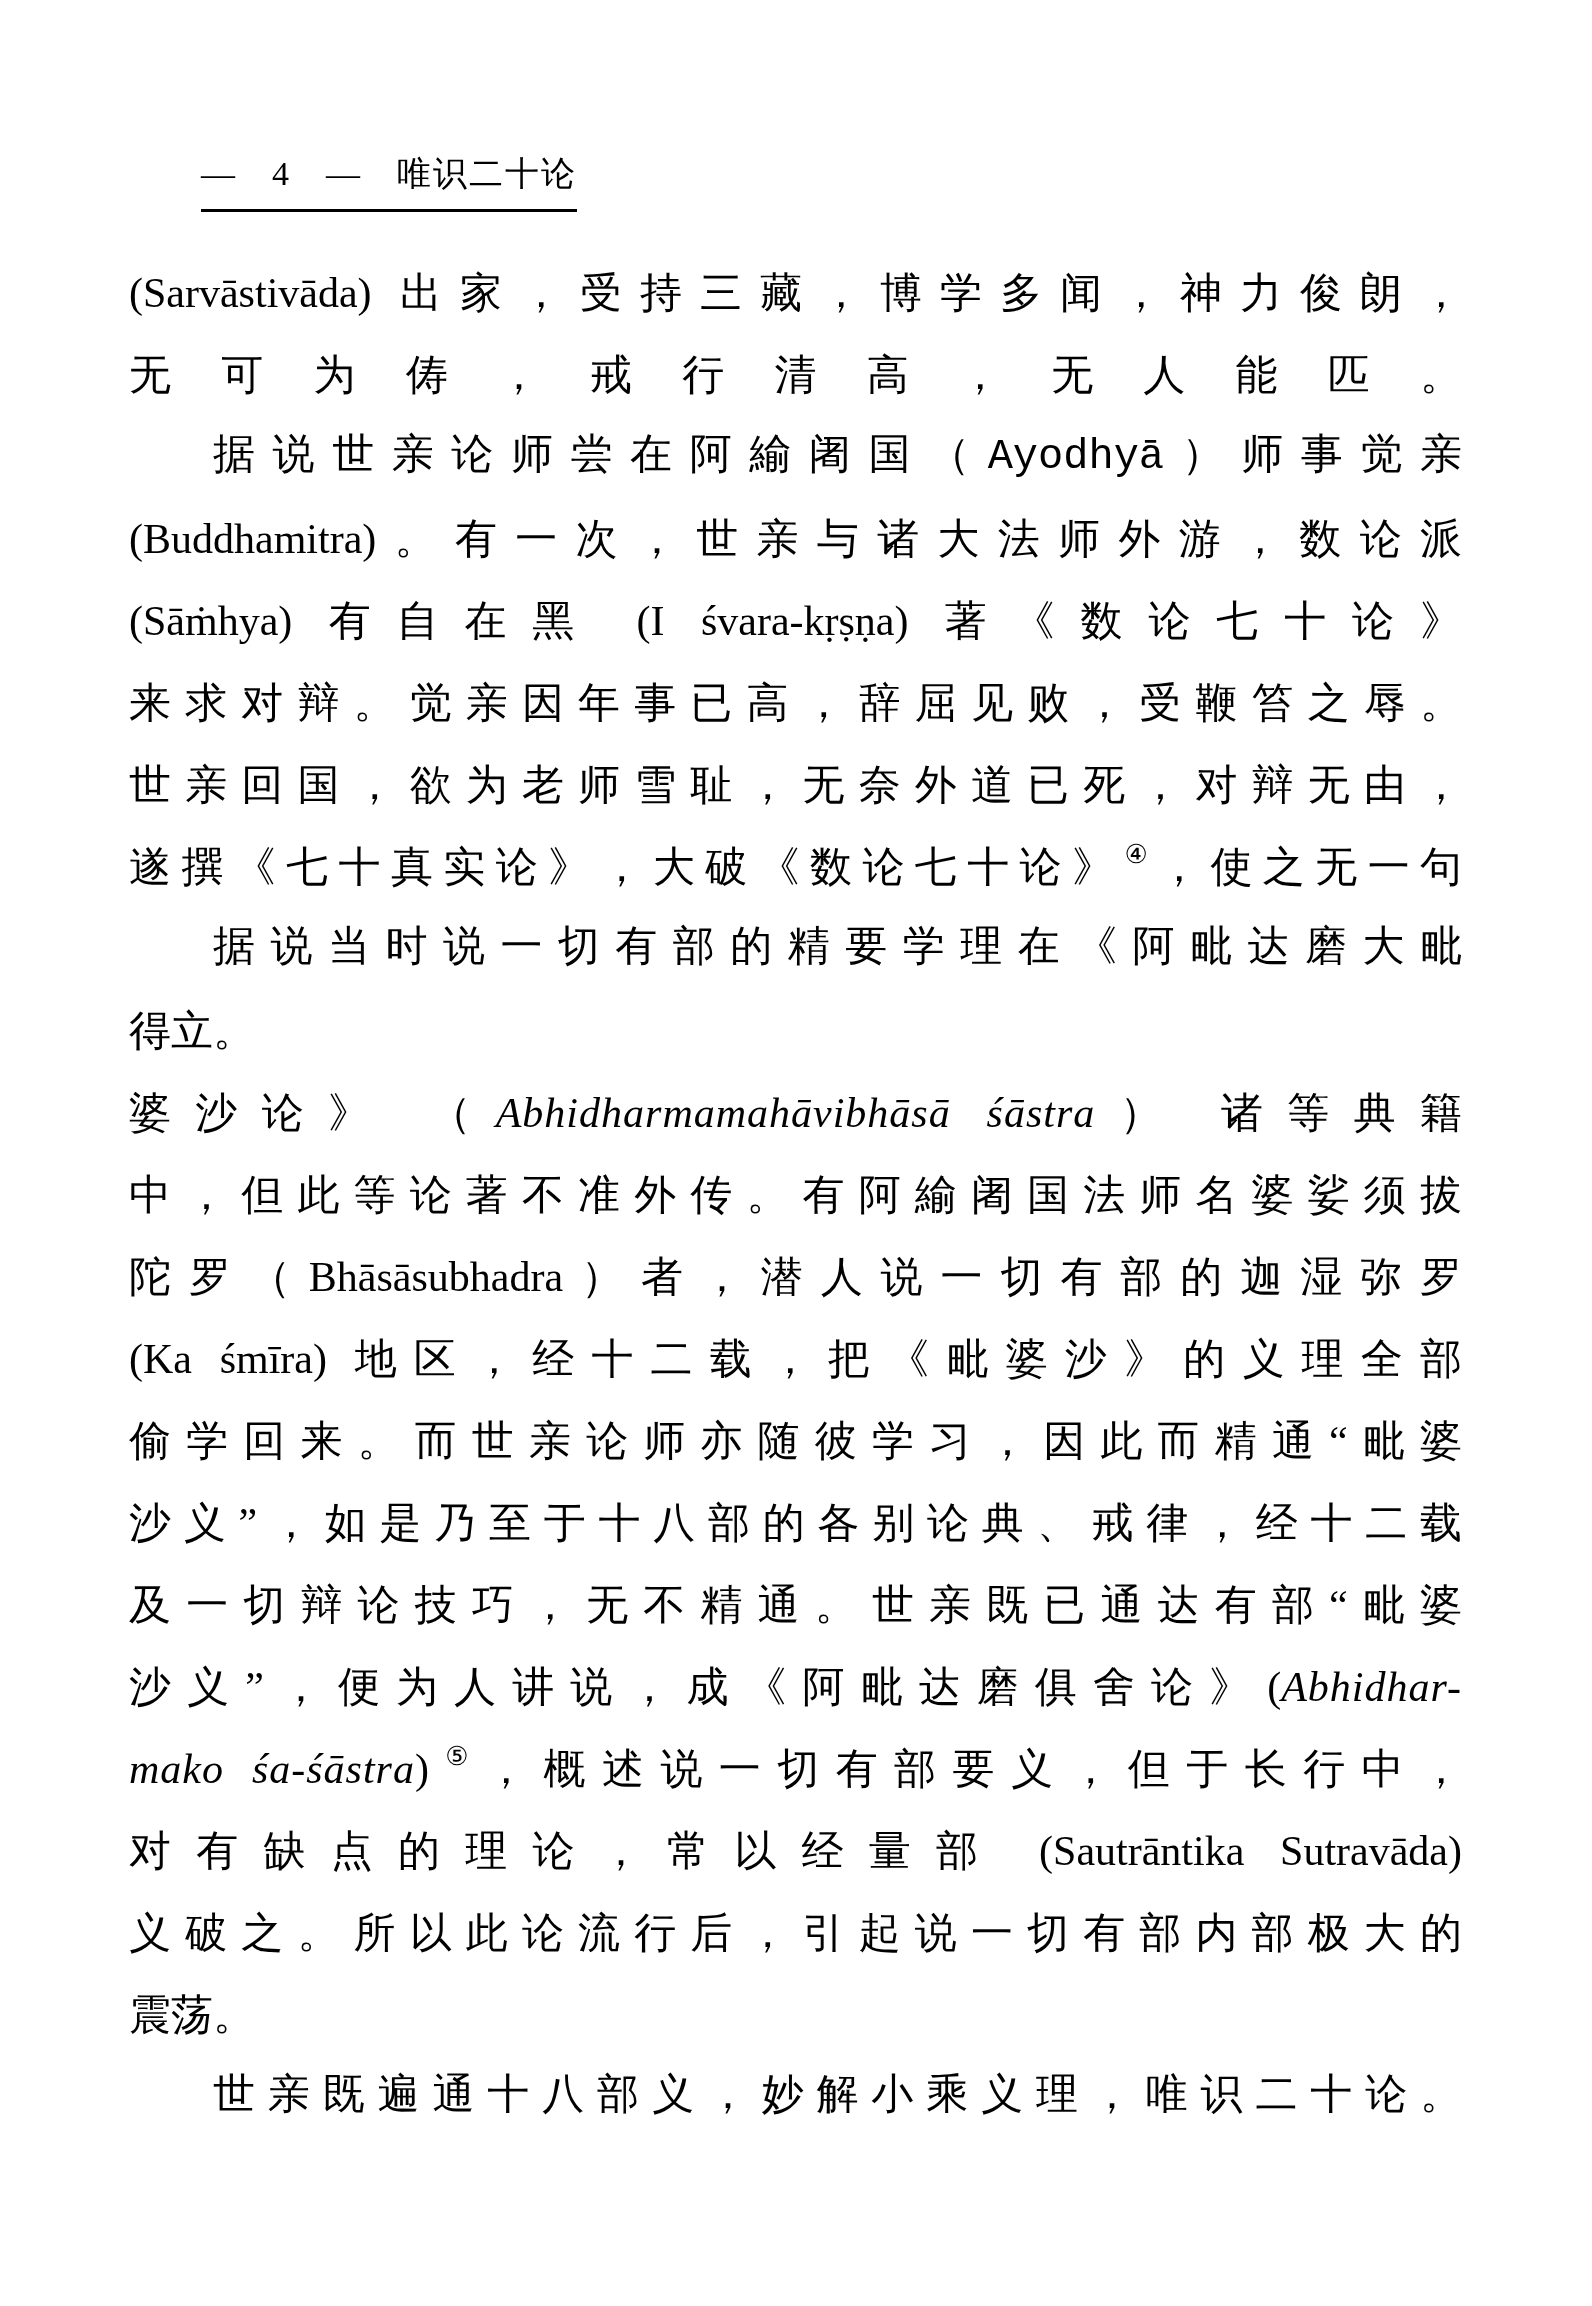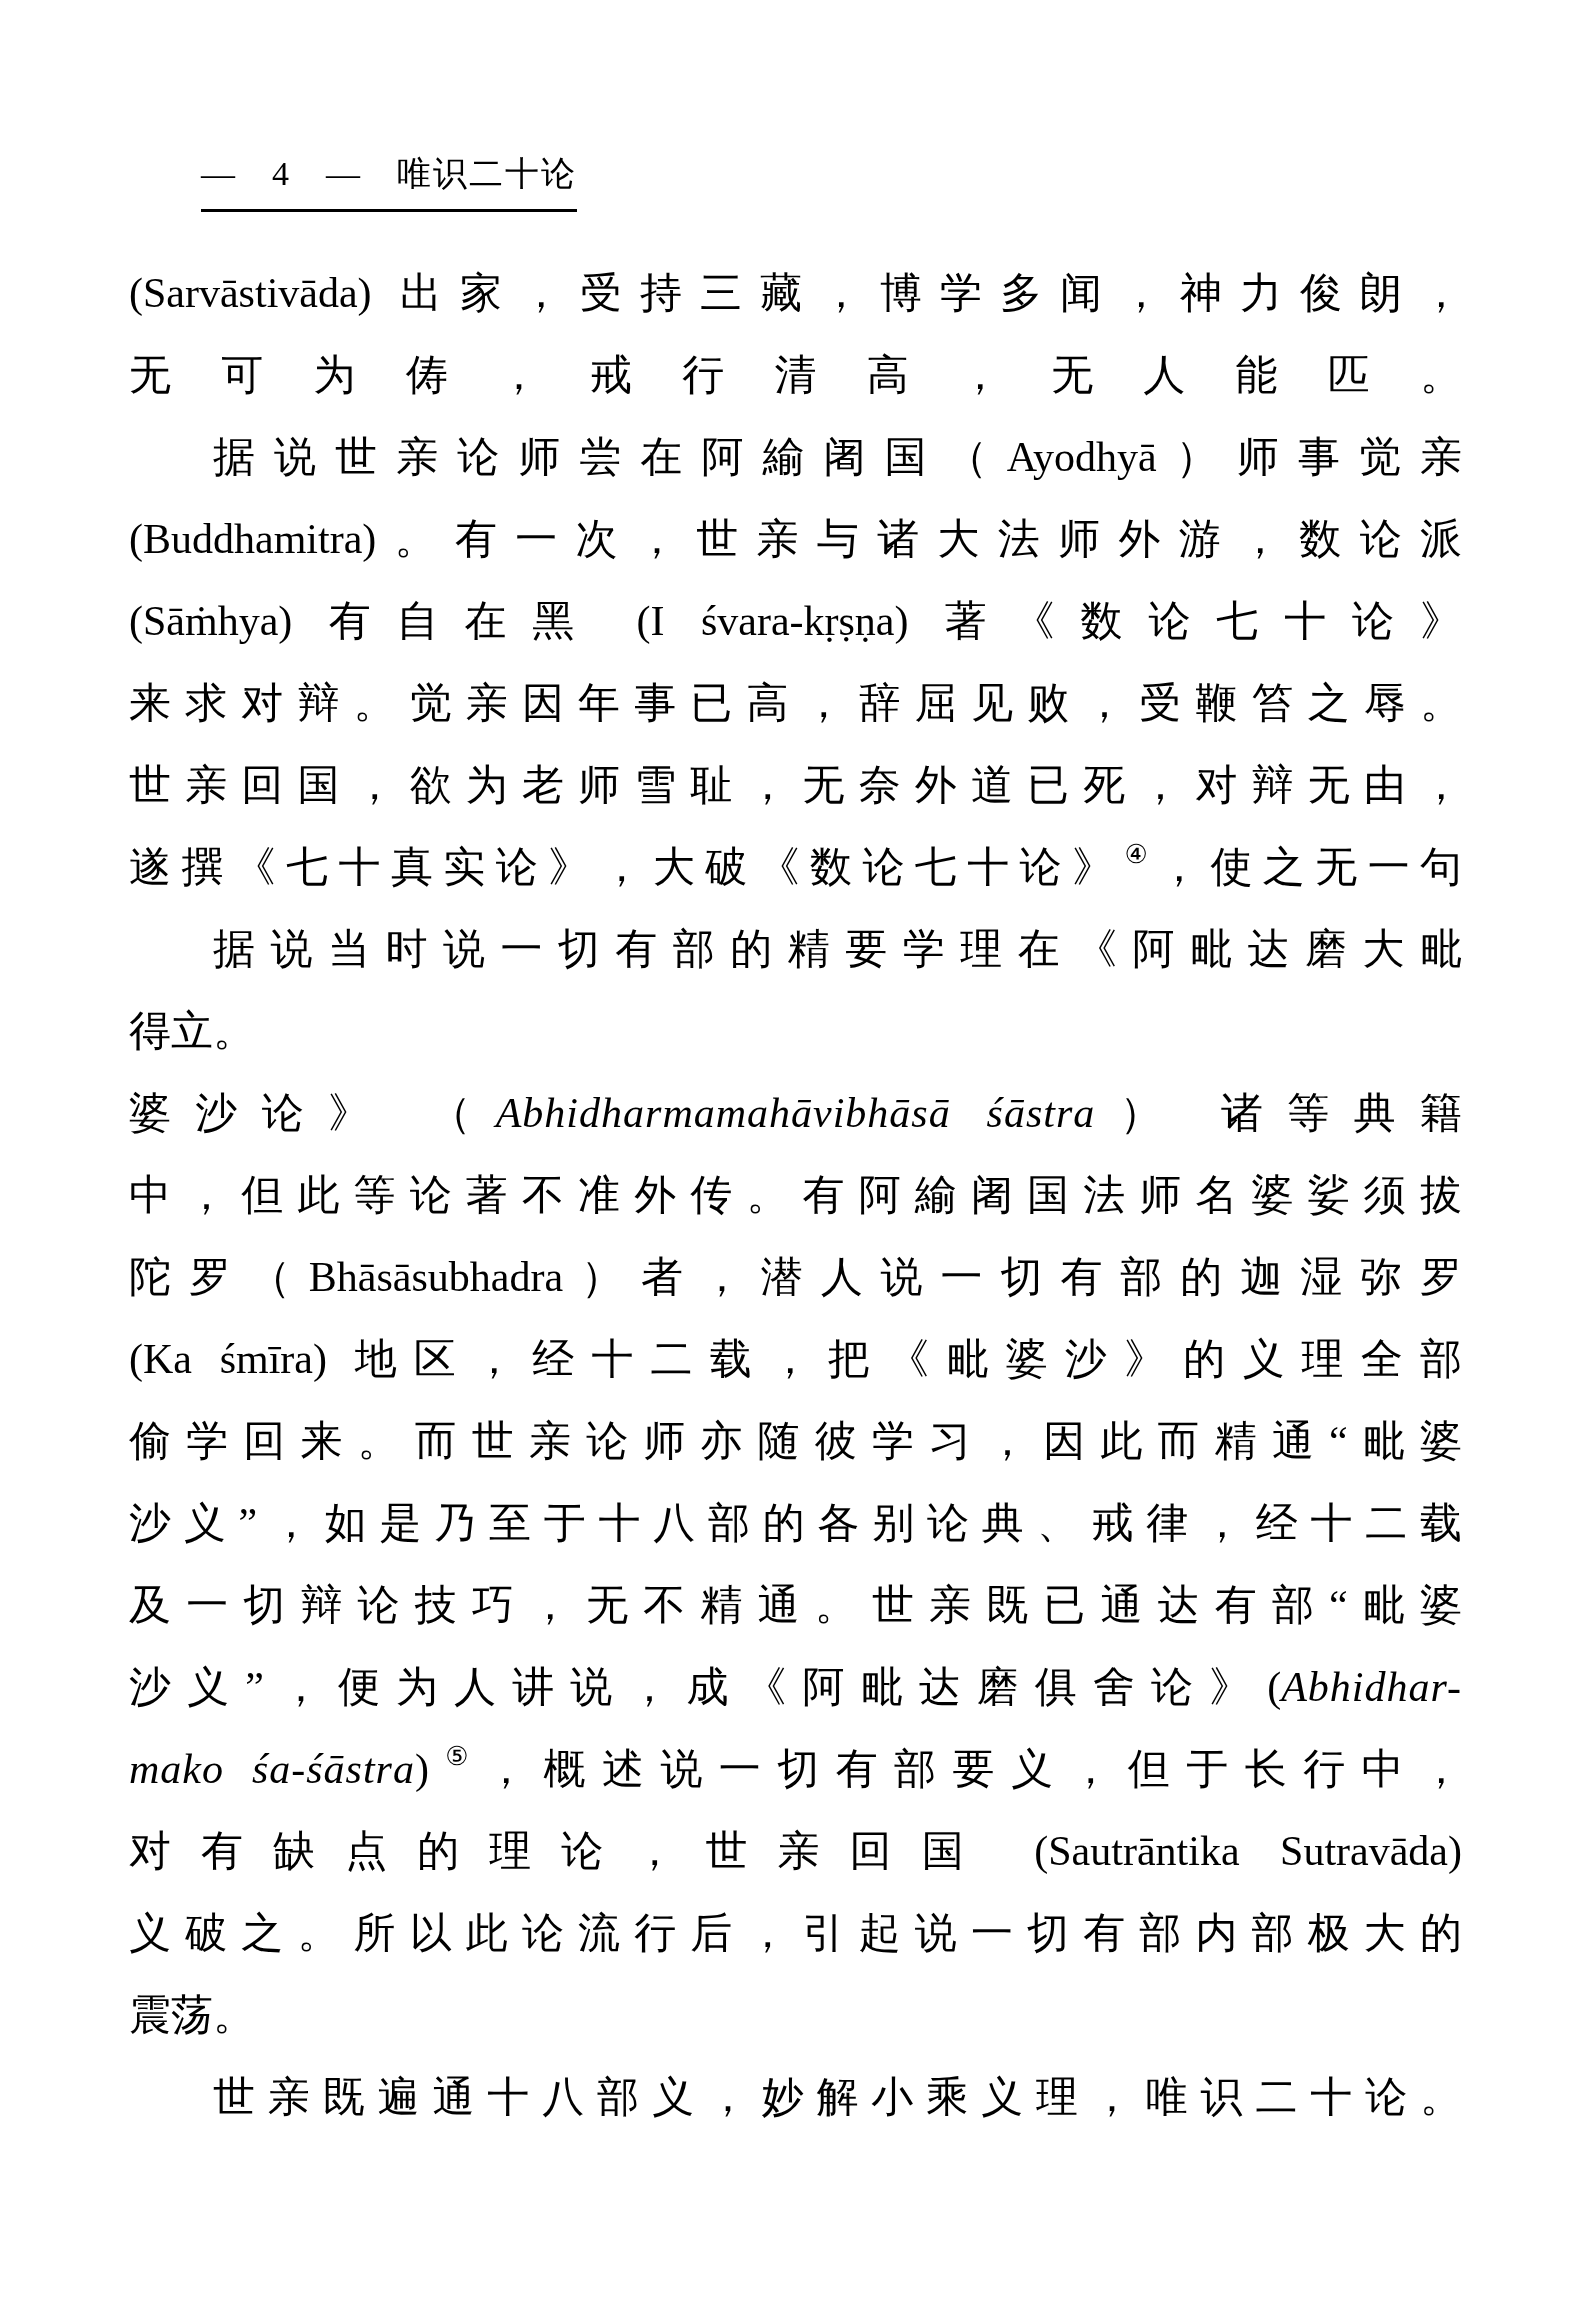--- a/index.html
+++ b/index.html
@@ -46,20 +46,21 @@
     height: 82px;
     text-align: justify;
     text-align-last: justify;
     white-space: nowrap;
   }
   .line.no-fill {
     text-align-last: left;
   }
   .line.indent {
     padding-left: 84px;
+    font-family: Liberation Mono, monospace;
   }
   .seg-normal { font-style: normal; }
   .seg-italic { font-style: italic; letter-spacing: 1px; }
   .seg-sup {
     font-size: 26px;
     vertical-align: 18px;
     line-height: 0;
   }
 </style>
 </head>
@@ -87,20 +88,20 @@
       <div class="line no-fill"><span class="seg-normal">得立。</span></div>
       <div class="line"><span class="seg-normal">婆沙论》 （</span><span class="seg-italic">Abhidharmamahāvibhāsā śāstra</span><span class="seg-normal">） 诸等典籍</span></div>
       <div class="line"><span class="seg-normal">中，但此等论著不准外传。有阿緰阇国法师名婆娑须拔</span></div>
       <div class="line"><span class="seg-normal">陀罗（Bhāsāsubhadra）者，潜人说一切有部的迦湿弥罗</span></div>
       <div class="line"><span class="seg-normal">(Ka śmīra) 地区，经十二载，把《毗婆沙》的义理全部</span></div>
       <div class="line"><span class="seg-normal">偷学回来。而世亲论师亦随彼学习，因此而精通“毗婆</span></div>
       <div class="line"><span class="seg-normal">沙义”，如是乃至于十八部的各别论典、戒律，经十二载</span></div>
       <div class="line"><span class="seg-normal">及一切辩论技巧，无不精通。世亲既已通达有部“毗婆</span></div>
       <div class="line"><span class="seg-normal">沙义”，便为人讲说，成《阿毗达磨俱舍论》(</span><span class="seg-italic">Abhidhar-</span></div>
       <div class="line"><span class="seg-italic">mako śa-śāstra</span><span class="seg-normal">)</span><span class="seg-sup">⑤</span><span class="seg-normal">，概述说一切有部要义，但于长行中，</span></div>
-      <div class="line"><span class="seg-normal">对有缺点的理论，世亲回国 (Sautrāntika Sutravāda)</span></div>
+      <div class="line"><span class="seg-normal">对有缺点的理论，常以经量部 (Sautrāntika Sutravāda)</span></div>
       <div class="line"><span class="seg-normal">义破之。所以此论流行后，引起说一切有部内部极大的</span></div>
       <div class="line no-fill"><span class="seg-normal">震荡。</span></div>
       <div class="line indent"><span class="seg-normal">世亲既遍通十八部义，妙解小乘义理，唯识二十论。</span></div>
     </div>
 
 </div>
 
 
 </body></html>

